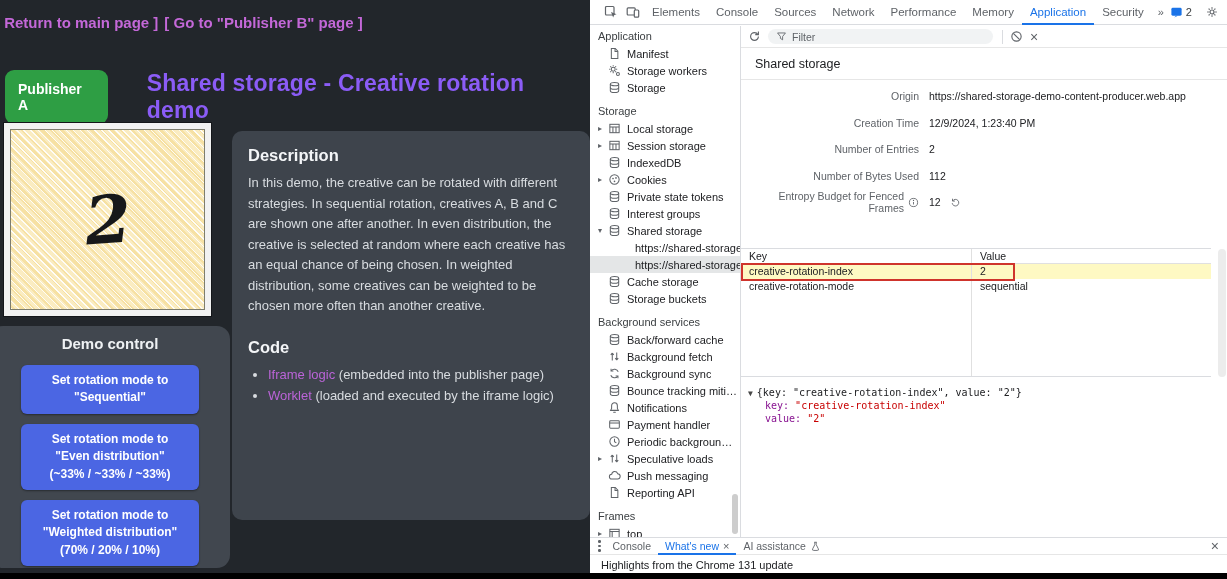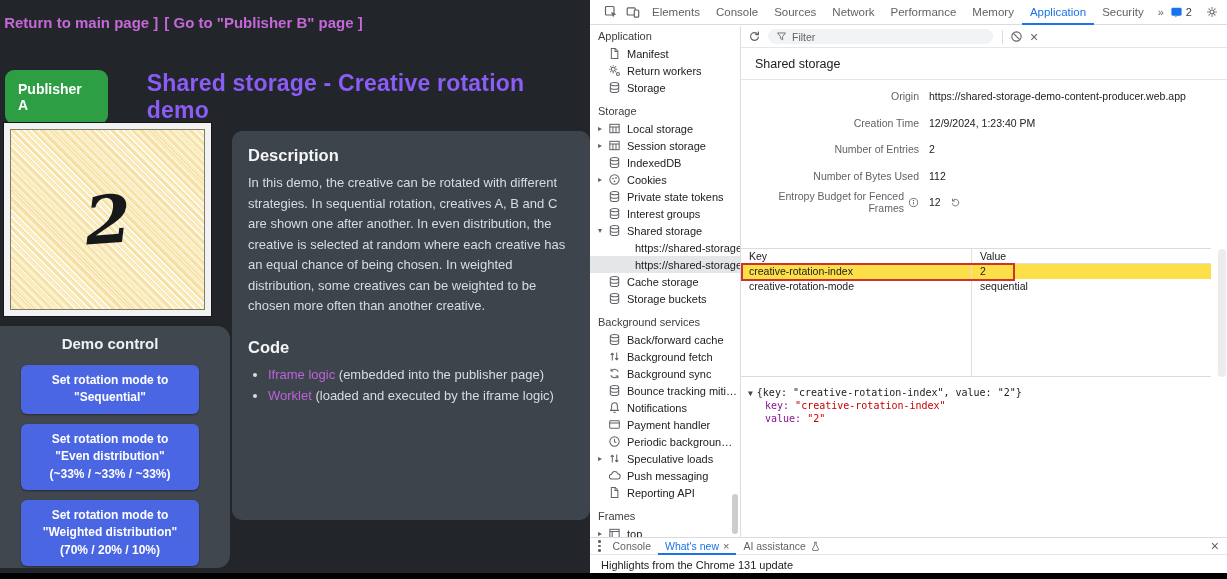--- a/index.html
+++ b/index.html
@@ -69,21 +69,21 @@
   .meta { padding-top:3px; font-size:10.5px; }
   .meta-row { display:flex; align-items:center; min-height:26.5px; }
   .meta-label { width:178px; flex:none; color:#5f6368; display:flex; justify-content:flex-end; align-items:center; gap:4px; text-align:right; }
   .meta-value { margin-left:10px; color:#202124; display:flex; align-items:center; gap:9px; }
   .icon-btn { display:inline-flex; cursor:pointer; }
 
   .kv-table { position:absolute; left:0; top:222px; width:470px; height:129px; border-top:1px solid #dadce0; border-bottom:1px solid #dadce0; font-size:10.5px; }
   .kv-colline { position:absolute; left:230px; top:0; bottom:0; width:1px; background:#e0e0e0; }
   .kv-hrow { display:flex; height:15px; line-height:15px; border-bottom:1px solid #e0e0e0; color:#202124; }
   .kv-row { display:flex; height:15px; line-height:15px; color:#202124; cursor:pointer; }
-  .kv-row.odd { background:#fde047; }
+  .kv-row.odd { background:#fef9c3; }
   .kv-cell-k { width:230px; padding-left:8px; flex:none; overflow:hidden; }
   .kv-cell-v { padding-left:9px; flex:1; overflow:hidden; }
   .red-box { position:absolute; left:0px; top:14px; width:274px; height:18px; border:2px solid #cf342c; pointer-events:none; }
   .main-scroll { position:absolute; right:1px; top:223px; width:8px; height:128px; background:#ececec; border-radius:4px; }
 
   .preview { position:absolute; left:0; top:351px; right:0; bottom:0; padding:9px 0 0 7px; font-family:"DejaVu Sans Mono", monospace; font-size:10px; color:#202124; }
   .pv-line { height:13px; line-height:13px; white-space:nowrap; }
   .pv-tri { font-size:8px; color:#474747; margin-right:4px; cursor:pointer; }
   .pv-entry { padding-left:17px; }
   .pv-key { color:#881391; }
@@ -200,21 +200,21 @@
           </div>
           <div class="sb-row">
             <span class="sb-arrow"></span>
             <span class="sb-icon">
               <svg width="13" height="13" viewBox="0 0 14 14">
                 <circle cx="5.6" cy="5.6" r="2.1" fill="none" stroke="#5f6368" stroke-width="1.1"></circle>
                 <path d="M5.6 2.5V1.3M5.6 8.7v1.2M2.5 5.6H1.3M8.7 5.6h1.2M3.4 3.4l-.9-.9M7.8 7.8l.9.9M7.8 3.4l.9-.9M3.4 7.8l-.9.9" stroke="#5f6368" stroke-width="1.1"></path>
                 <circle cx="10.7" cy="10.7" r="1.6" fill="none" stroke="#5f6368" stroke-width="1.1"></circle>
               </svg>
             </span>
-            <span class="sb-label">Return workers</span>
+            <span class="sb-label">Storage workers</span>
           </div>
           <div class="sb-row">
             <span class="sb-arrow"></span>
             <span class="sb-icon">
               <svg width="13" height="13" viewBox="0 0 14 14">
                 <ellipse cx="7" cy="3.4" rx="4.5" ry="1.8" fill="none" stroke="#5f6368" stroke-width="1.1"></ellipse>
                 <path d="M2.5 3.4v7.1c0 1 2 1.9 4.5 1.9s4.5-.9 4.5-1.9V3.4" fill="none" stroke="#5f6368" stroke-width="1.1"></path>
                 <path d="M2.5 7c0 1 2 1.9 4.5 1.9S11.5 8 11.5 7" fill="none" stroke="#5f6368" stroke-width="1.1"></path>
               </svg>
             </span>

